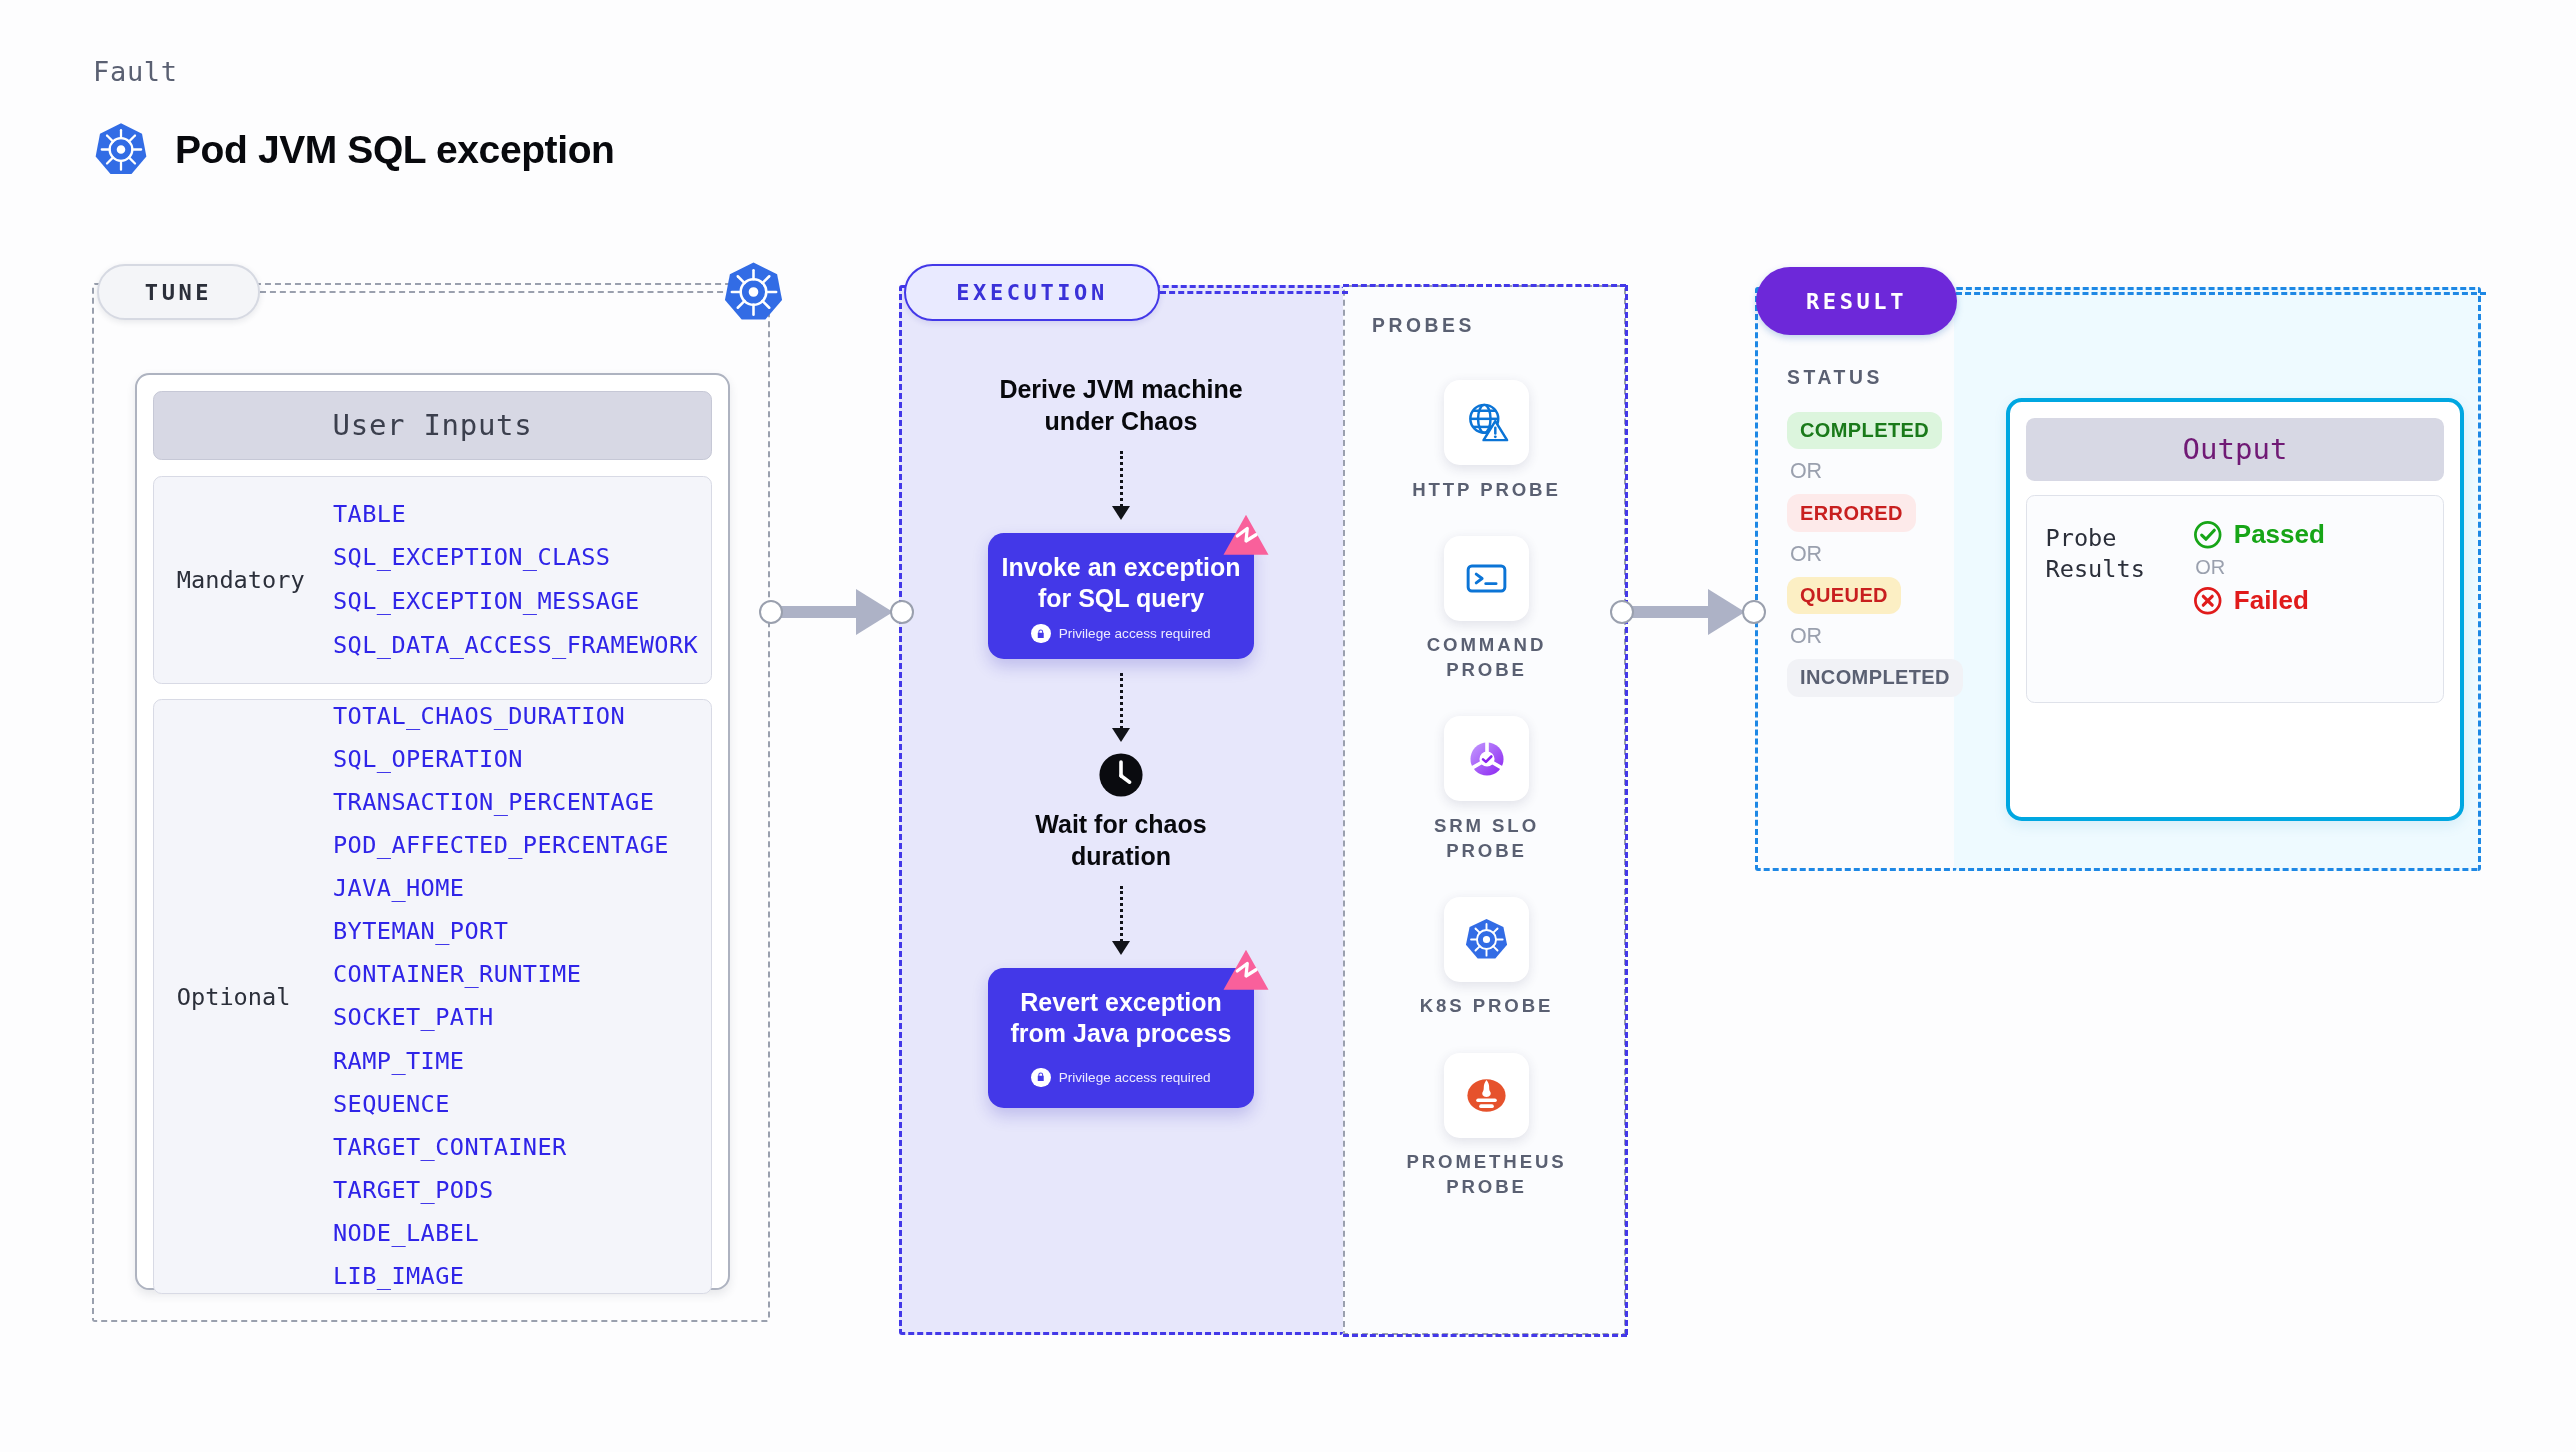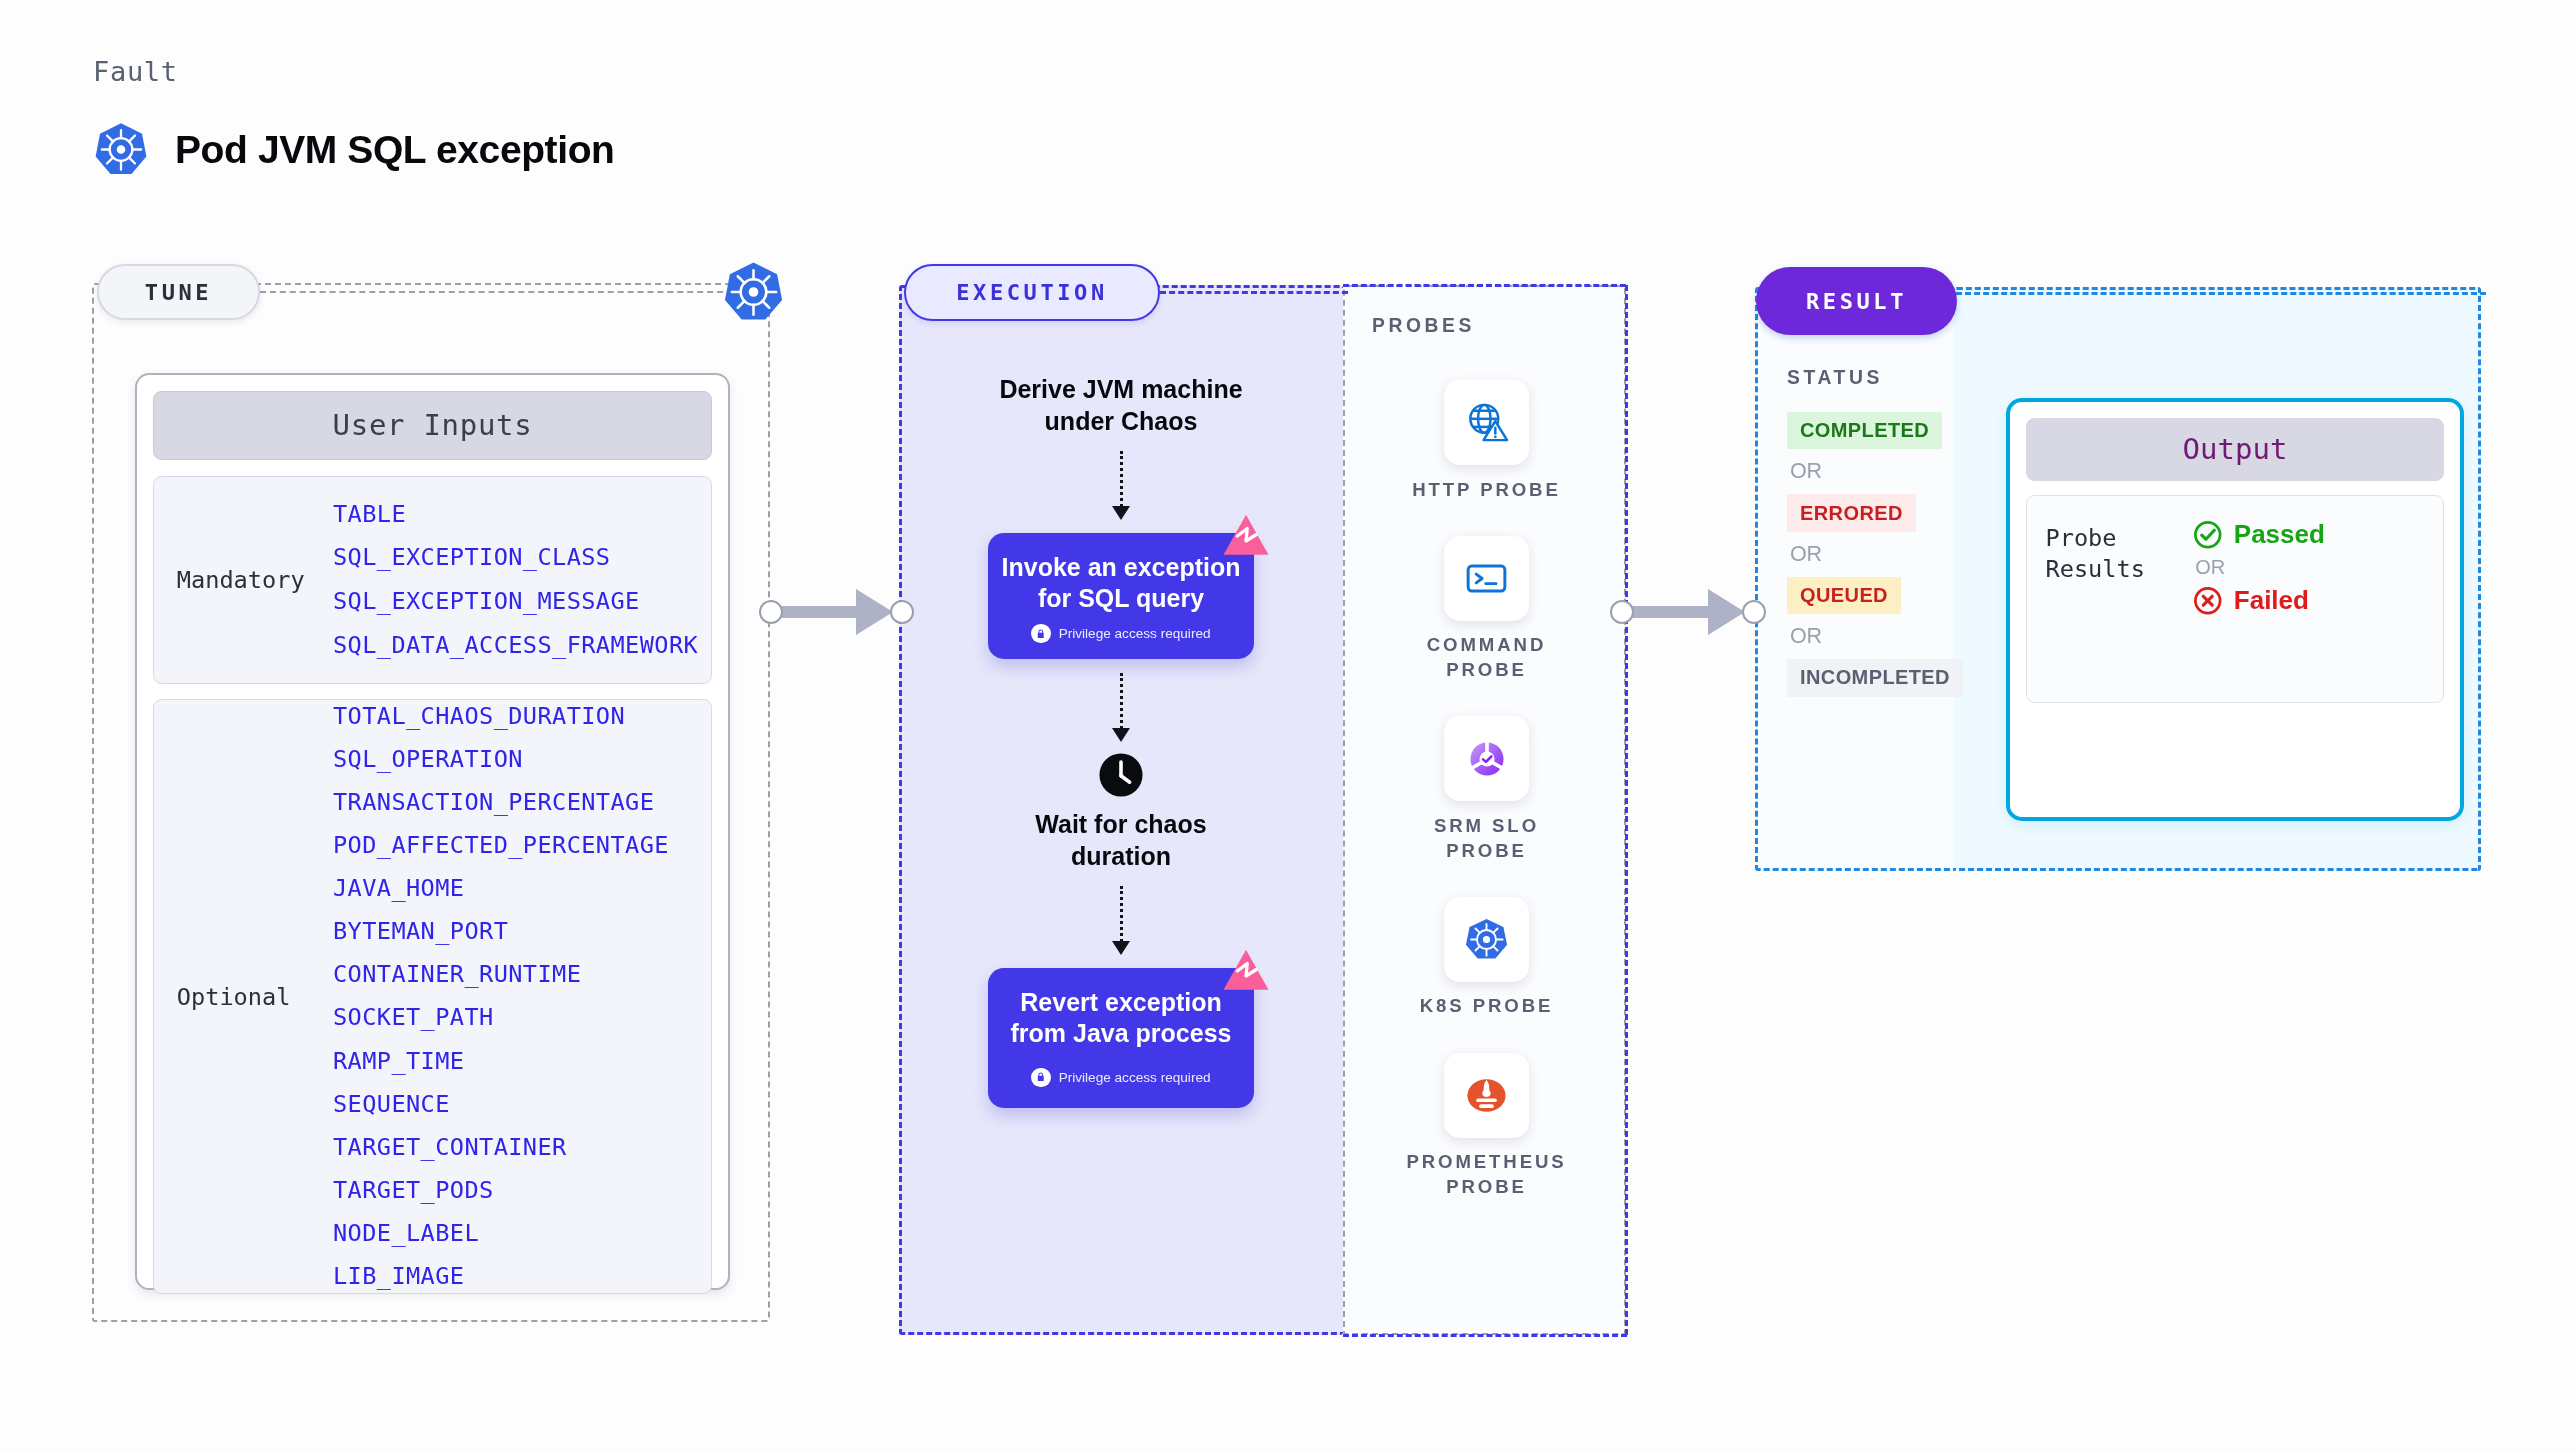--- a/index.html
+++ b/index.html
@@ -198,21 +198,21 @@
   
   .status-label {
     position: absolute; left: 1787px; top: 367px;
     font-size: 19.3px; font-weight: 700; letter-spacing: 3.6px; color: #5a6072;
   }
   .status-list {
     position: absolute; left: 1787px; top: 412px; width: 165px;
     display: flex; flex-direction: column; align-items: flex-start;
   }
   .status-badge {
-    display: inline-flex; align-items: center; padding: 7.2px 13px; border-radius: 1px;
+    display: inline-flex; align-items: center; padding: 7.2px 13px; border-radius: 12px;
     font-size: 20px; font-weight: 700; letter-spacing: 0.4px;
   }
   .st-completed { background: #dcf5dd; color: #1a7a1a; }
   .st-errored   { background: #fdeaea; color: #c81f1f; }
   .st-queued    { background: #fcefc4; color: #c81f1f; }
   .st-incompleted { background: #f1f2f6; color: #5a6072; }
   .status-or { font-size: 21.5px; color: #9aa0ae; margin: 10px 2.9px; }
 
   
   .output-card {

